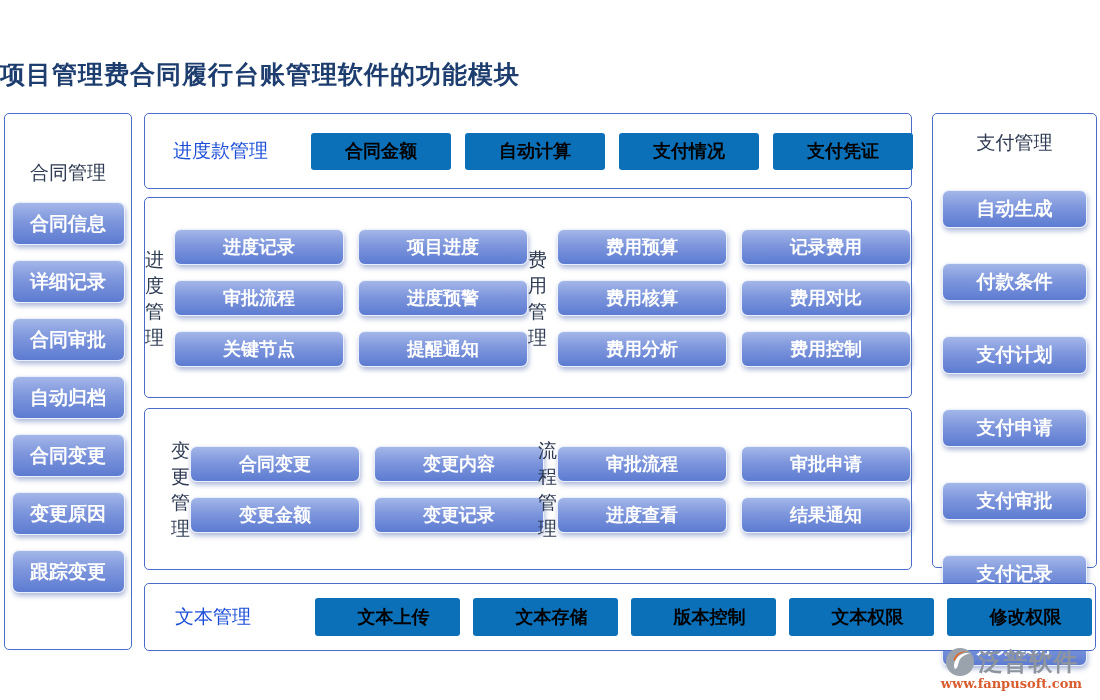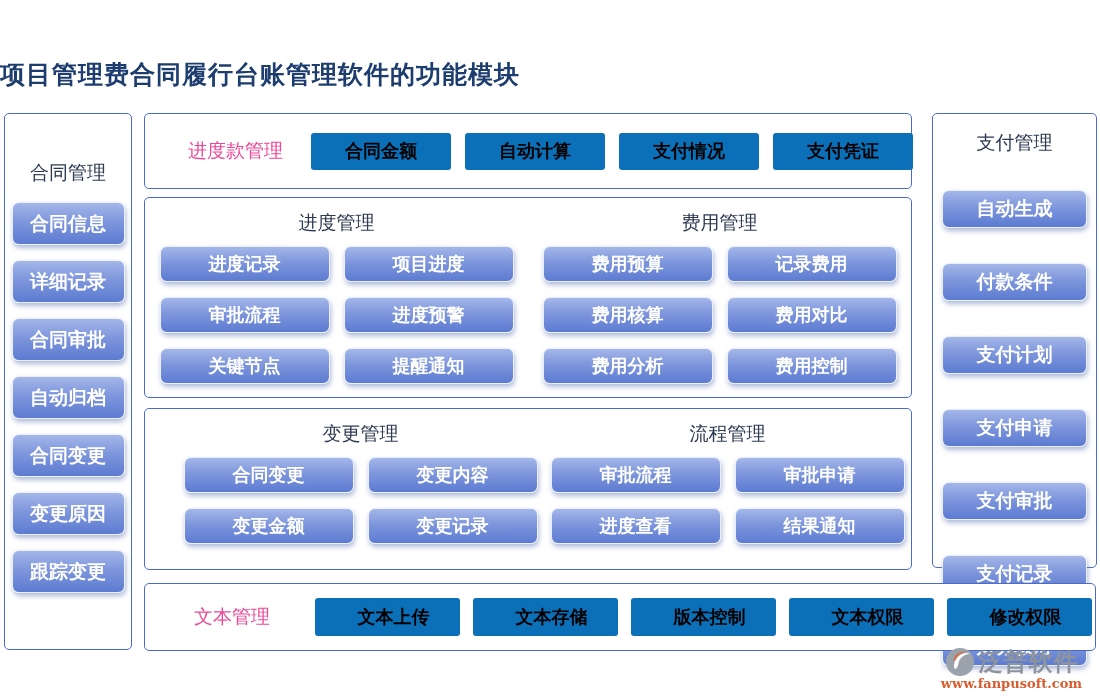--- a/index.html
+++ b/index.html
@@ -41,29 +41,29 @@
   }
   .side-panel { display:flex; flex-direction:column; align-items:center; }
   .side-header { font-size:19px; color:#2d3a52; }
   .left-panel-box { padding-top:46px; }
   .left-panel-box .side-header { margin-bottom:16px; }
   .left-panel-box .grad-btn { width:113px; height:43px; font-size:19px; margin-bottom:15px; flex:none; }
   .right-panel-box { padding-top:16px; }
   .right-panel-box .side-header { margin-bottom:15px; }
   .right-panel-box .grad-btn { width:145px; height:38px; font-size:19px; margin-bottom:16px; flex:none; }
   .h-row { display:flex; align-items:center; }
-  .row-label { font-size:19px; color:#ec4899; flex:none; text-align:right; }
+  .row-label { font-size:19px; color:#1d4ed8; flex:none; text-align:left; }
   .top-row-box { padding-left:28px; }
   .top-row-box .row-label { width:110px; margin-right:28px; }
   .top-row-box .flat-btn { width:140px; height:37px; font-size:18px; margin-right:14px; flex:none; }
   .bottom-row-box { padding-left:30px; }
   .bottom-row-box .row-label { width:95px; margin-right:45px; }
   .bottom-row-box .flat-btn { width:145px; height:38px; font-size:18px; margin-right:13px; flex:none;padding-left:12px; }
   .module-panel { display:flex; flex-direction:row; }
-  .module-group { width:50%; display:flex; flex-direction:column; align-items:center; }
+  .module-group { width:50%; display:flex; flex-direction:row; align-items:center;justify-content:flex-end; }
   .group-header { margin:12px 0 10px; font-size:19px; color:#2d3a52; }
   .btn-grid { display:grid; grid-template-columns:170px 170px; gap:15px 14px; }
   .btn-grid .grad-btn { height:36px; font-size:18px; }
   .brand {
     position:absolute; top:646px; right:6px; width:165px;
     display:flex; flex-direction:column; align-items:center;
   }
   .brand-row { display:flex; align-items:center; }
   .brand-name { font-size:24px; font-weight:bold; color:#8d949e; margin-left:4px; letter-spacing:1px; }
   .brand-url { font-size:13px; font-weight:bold; color:#d85c2e; margin-top:-2px; }

